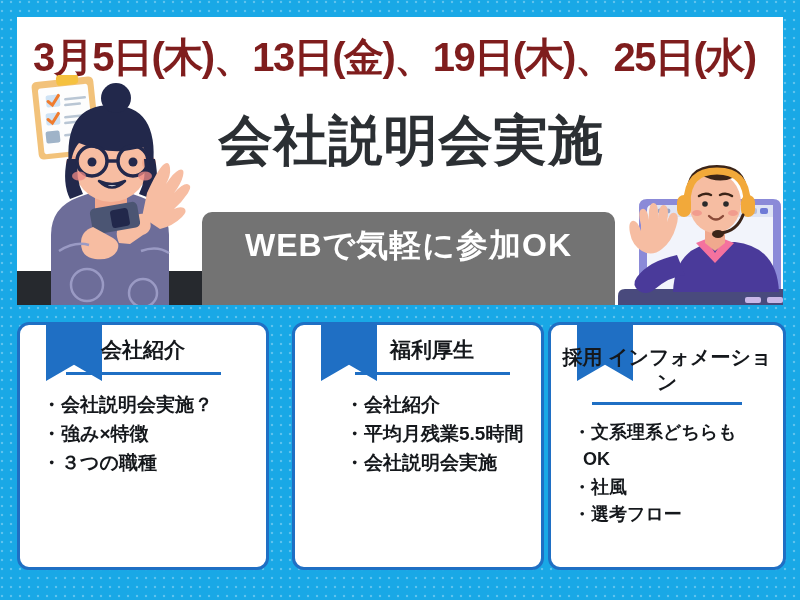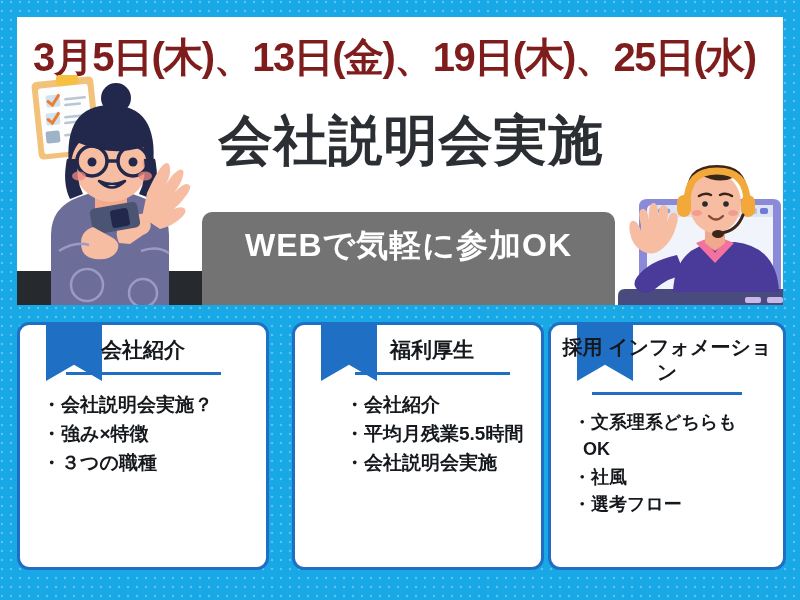--- a/index.html
+++ b/index.html
@@ -155,21 +155,21 @@
   .card-title {
     position: relative;
     margin: 12px 10px 0 10px;
     text-align: center;
     font-size: 21px;
     font-weight: 700;
     color: #15181c;
     line-height: 1.25;
     z-index: 3;
   }
-  .card-3 .card-title { font-size: 20px; margin-top: 10px; }
+  .card-3 .card-title { font-size: 20px; margin-top: 20px; }
 
   .card-divider {
     position: relative;
     margin: 9px auto 0 auto;
     width: 155px;
     height: 3px;
     background: #1f6fc4;
     z-index: 3;
   }
   .card-3 .card-divider { width: 150px; margin-top: 7px; }

